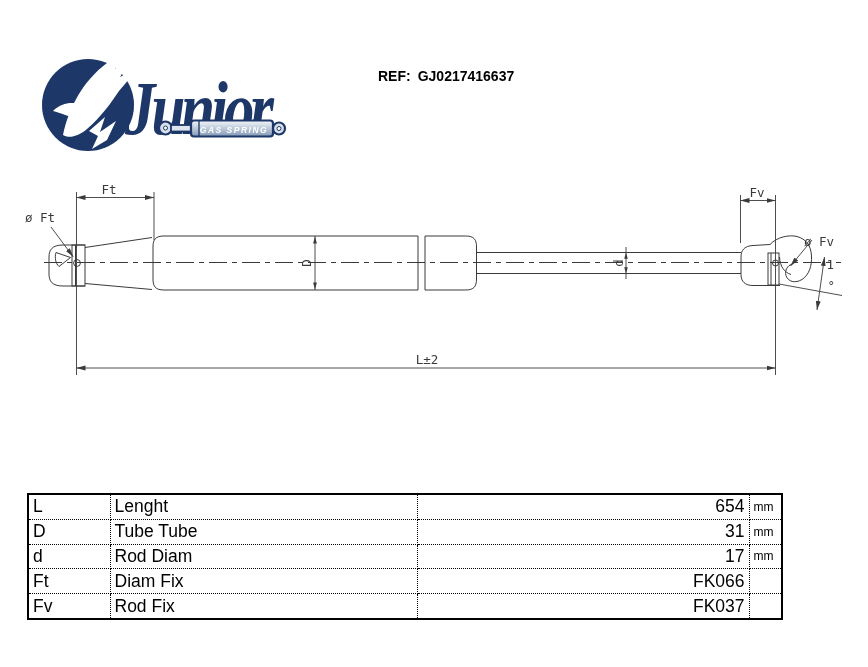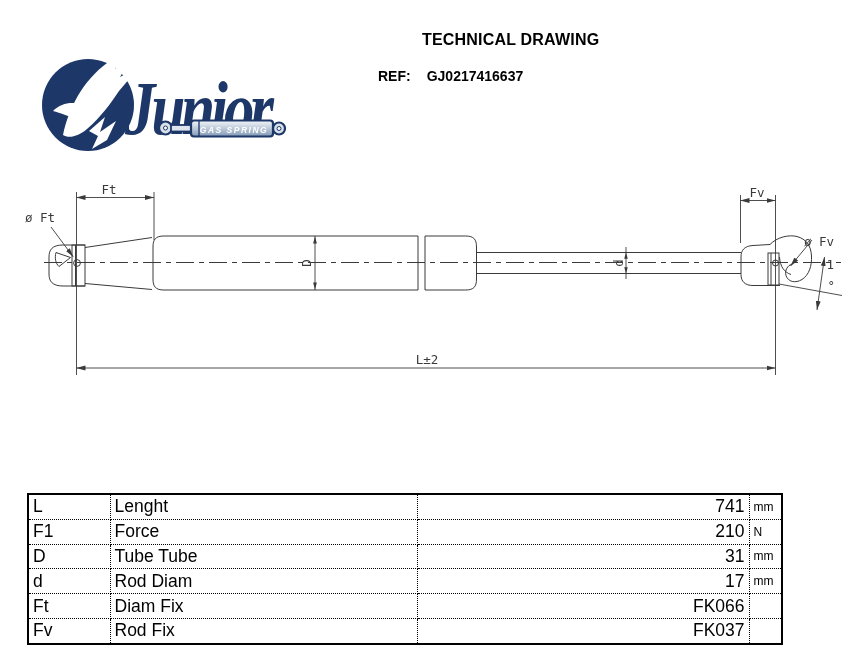--- a/index.html
+++ b/index.html
@@ -6,21 +6,21 @@
   .page {
     position:relative; width:868px; height:667px; background:#fff;
     font-family:"Liberation Sans", sans-serif; color:#000; overflow:hidden;
   }
   
   .title {
     position:absolute; left:422px; top:31px;
     font-size:16px; font-weight:bold; letter-spacing:0.2px; white-space:nowrap;
   }
   .ref { position:absolute; left:378px; top:68px; font-size:14px; font-weight:bold; white-space:nowrap; }
-  .ref .num { margin-left:16px; }
+  .ref .num { margin-left:7px; }
 
   
   .logo { position:absolute; left:15px; top:43px; width:310px; height:125px; }
   .logo svg { position:absolute; }
   .eagle { left:0; top:0; }
   .wordmark {
     position:absolute; left:110px; top:27px; line-height:1;
     font-family:"Liberation Serif", serif; font-style:italic; font-weight:bold;
     font-size:76px; letter-spacing:-5px; color:var(--navy,#1c3768);
     transform:scaleX(0.80); transform-origin:left top; white-space:nowrap;
@@ -77,21 +77,20 @@
       <circle cx="15.5" cy="13" r="2" fill="#fff" stroke="var(--navy,#1c3768)" stroke-width="1"></circle>
       <rect x="21" y="10" width="22" height="6.5" fill="#dde4ee" stroke="var(--navy,#1c3768)" stroke-width="1.8"></rect>
       <rect x="41" y="5.5" width="82" height="16" rx="3" fill="url(#cyl)" stroke="var(--navy,#1c3768)" stroke-width="2.2"></rect>
       <line x1="49" y1="6" x2="49" y2="21" stroke="var(--navy,#1c3768)" stroke-width="1.3"></line>
       <text x="84" y="17.5" text-anchor="middle" fill="#ffffff" font-style="italic" font-weight="bold" font-size="8.5" letter-spacing="1.5" font-family="Liberation Sans, sans-serif">GAS SPRING</text>
       <circle cx="129" cy="13.5" r="6" fill="#d7dfe9" stroke="var(--navy,#1c3768)" stroke-width="2.2"></circle>
       <circle cx="129" cy="13.5" r="2" fill="#fff" stroke="var(--navy,#1c3768)" stroke-width="1"></circle>
     </svg>
   </div>
 
-  <div class="title">TECHNICAL DRAWING</div>
   <div class="ref">
     <span>REF:</span><span class="num">GJ0217416637</span>
   </div>
 
   <svg class="drawing" width="868" height="245" viewBox="0 170 868 245">
     <defs>
       <marker id="arw" viewBox="0 0 9 6" refX="9" refY="3" markerWidth="9" markerHeight="6" orient="auto-start-reverse" markerUnits="userSpaceOnUse">
         <path d="M0,0.6 L9,3 L0,5.4 Z" fill="var(--line,#3a3a3a)"></path>
       </marker>
     </defs>
@@ -182,28 +181,22 @@
     <colgroup>
         <col style="width:82px">
         <col style="width:307px">
         <col style="width:332px">
         <col style="width:33px">
       </colgroup>
     <tbody>
       <tr>
         <td class="c-code">L</td>
         <td class="c-name">Lenght</td>
-        <td class="c-val">741</td>
+        <td class="c-val">654</td>
         <td class="c-unit">mm</td>
-      </tr>
-      <tr>
-        <td class="c-code">F1</td>
-        <td class="c-name">Force</td>
-        <td class="c-val">210</td>
-        <td class="c-unit">N</td>
       </tr>
       <tr>
         <td class="c-code">D</td>
         <td class="c-name">Tube Tube</td>
         <td class="c-val">31</td>
         <td class="c-unit">mm</td>
       </tr>
       <tr>
         <td class="c-code">d</td>
         <td class="c-name">Rod Diam</td>

